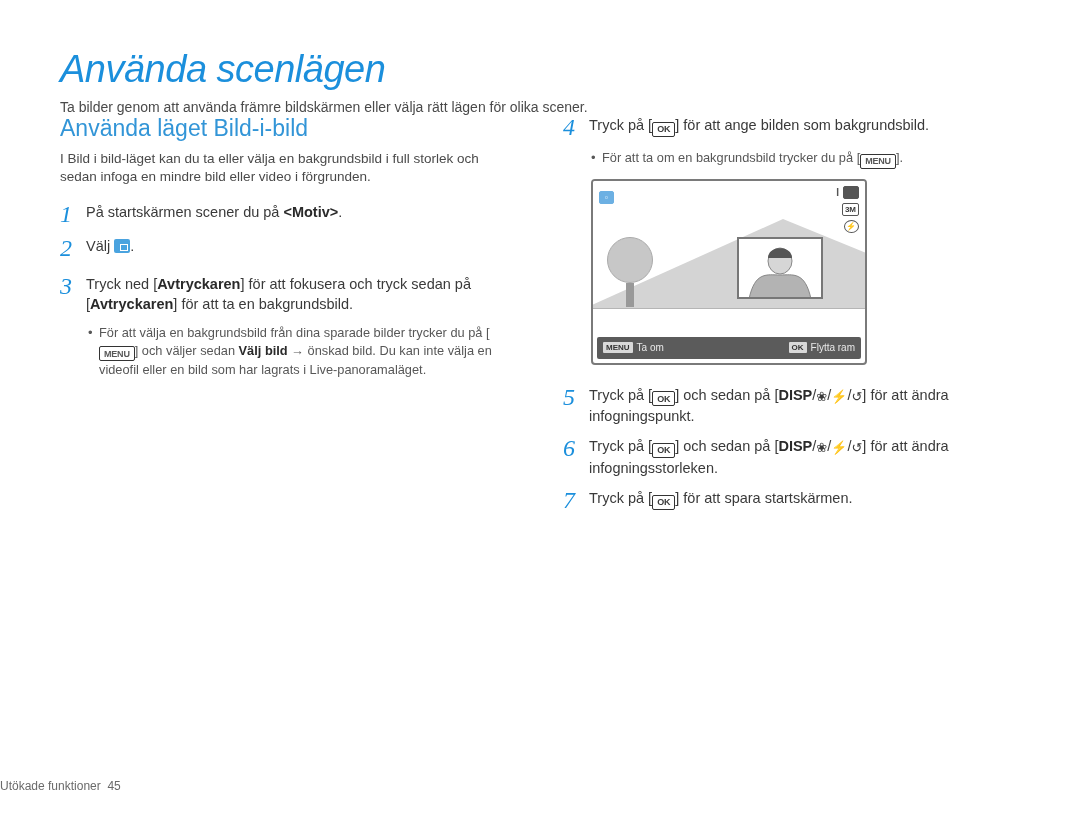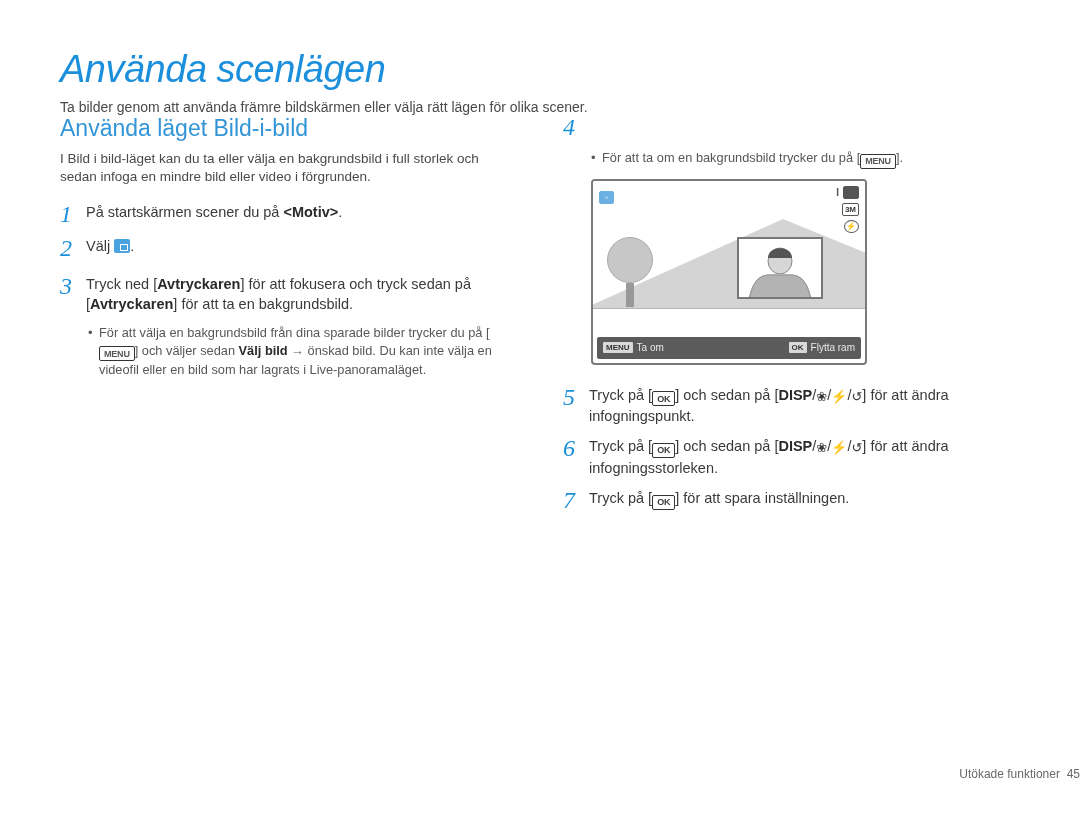--- a/index.html
+++ b/index.html
@@ -175,23 +175,23 @@
       padding:0 6px; color:#e8e8e8; font-size:10px;
     }
     .screen-bar .bar-btn{
       display:inline-flex; align-items:center; gap:4px;
     }
     .screen-bar .tag{
       background:#d9d9d9; color:#333; padding:1px 3px; border-radius:1px; font-size:8px; font-weight:bold;
     }
     .footer {
       position:absolute;
-      bottom: 34px;
+      bottom: 22px;
       left:0; right:0;
-      text-align:right;
+      text-align:left;
       font-size:12px;
       color:#6a6a6a;
     }
   </style>
 </head>
 <body>
 
 <h1 class="page-title">Använda scenlägen</h1>
 <p class="page-intro">Ta bilder genom att använda främre bildskärmen eller välja rätt lägen för olika scener.</p>
 
@@ -225,20 +225,23 @@
       <li>
         <span>För att välja en bakgrundsbild från dina sparade bilder trycker du på [</span><span class="inline-icon">MENU</span><span>] och väljer sedan </span><strong>Välj bild</strong><span class="arrow"> → önskad bild. Du kan inte välja en videofil eller en bild som har lagrats i Live-panoramaläget.</span>
       </li>
     </ul>
   </div>
 
   <div class="col">
 
     <div class="step">
       <div class="step-num">4</div>
+      <div class="step-body">
+        <span>Tryck på [</span><span class="inline-icon">OK</span><span>] för att ange bilden som bakgrundsbild.</span>
+      </div>
     </div>
     <ul class="bullets">
       <li>
         <span>För att ta om en bakgrundsbild trycker du på [</span><span class="inline-icon">MENU</span><span>].</span>
       </li>
     </ul>
 
     <div class="screen">
       <div class="screen-top">
         <div class="sky"></div>
@@ -289,21 +292,21 @@
     <div class="step">
       <div class="step-num">6</div>
       <div class="step-body">
         <span>Tryck på [</span><span class="inline-icon">OK</span><span>] och sedan på [</span><strong>DISP</strong>/<span class="glyph">❀</span>/<span class="glyph">⚡</span>/<span class="glyph">↺</span><span>] för att ändra infogningsstorleken.</span>
       </div>
     </div>
 
     <div class="step">
       <div class="step-num">7</div>
       <div class="step-body">
-        <span>Tryck på [</span><span class="inline-icon">OK</span><span>] för att spara inställningen.</span>
+        <span>Tryck på [</span><span class="inline-icon">OK</span><span>] för att spara startskärmen.</span>
       </div>
     </div>
 
   </div>
 </div>
 
 <div class="footer">
   <span>Utökade funktioner</span>&nbsp;&nbsp;<span>45</span>
 </div>
 

